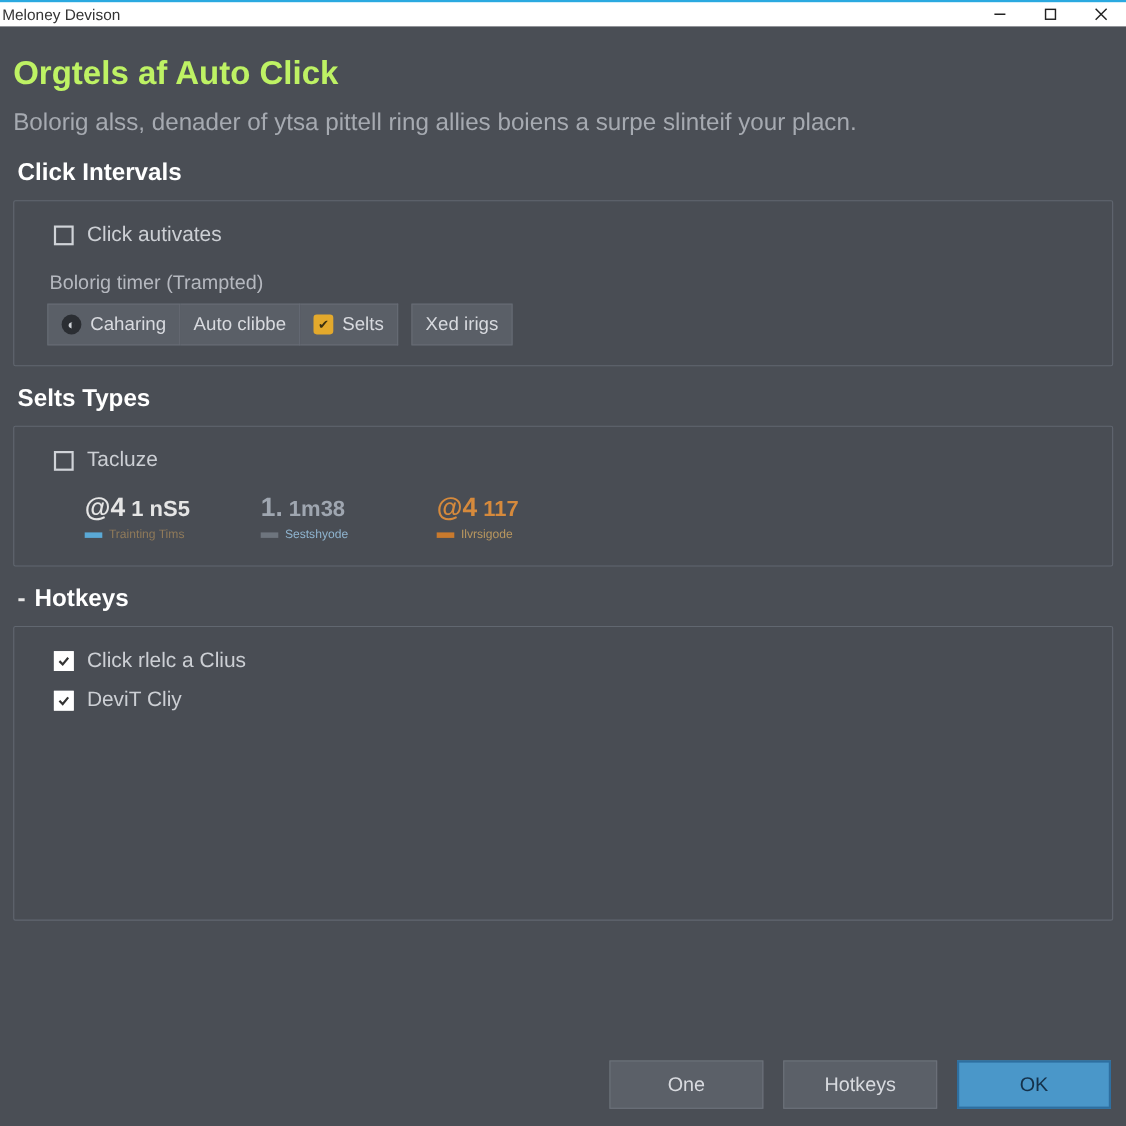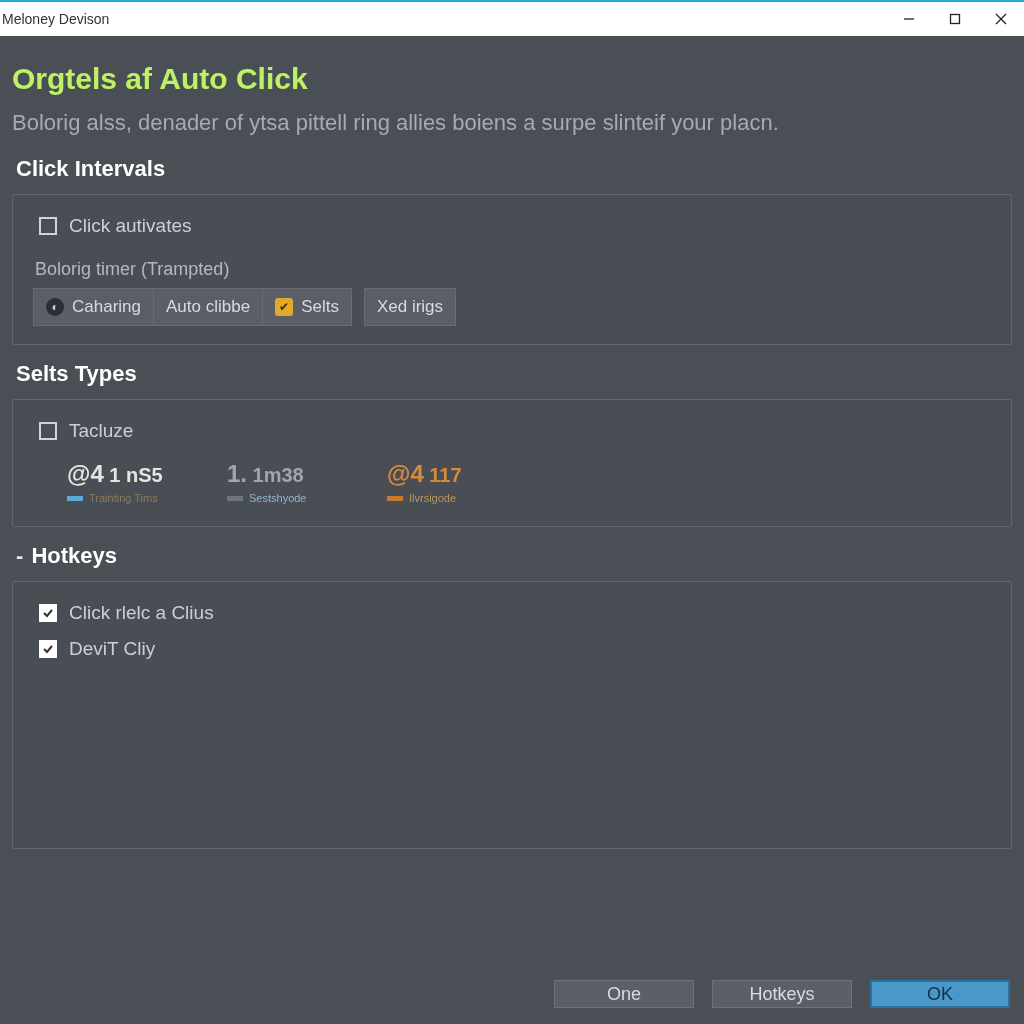--- a/index.html
+++ b/index.html
@@ -1,21 +1,21 @@
 <!DOCTYPE html>
 <html><head>
   <meta charset="utf-8">
   <style>
     * { box-sizing: border-box; margin: 0; padding: 0; }
     html, body { width: 1024px; height: 1024px; overflow: hidden; font-family: "Segoe UI", Arial, sans-serif; }
     body { background: #4a4e55; color: #c9ccd1; }
 
     
     .titlebar {
-      height: 36px;
+      height: 24px;
       background: #ffffff;
       border-top: 2px solid #2aa9e0;
       display: flex;
       align-items: center;
       justify-content: space-between;
       padding-left: 2px;
     }
     .titlebar .title { color: #333; font-size: 14px; }
     .winbtns { display: flex; height: 100%; }
     .winbtn {
@@ -46,21 +46,21 @@
       color: #ffffff;
       font-size: 22px;
       font-weight: 700;
       margin: 6px 0 12px 4px;
     }
     .collapse-mark { color: #e6e6e6; margin-right: 2px; }
 
     .panel {
       border: 1px solid #616770;
       border-radius: 2px;
-      padding: 14px 14px 18px 20px;
+      padding: 14px 14px 18px 30px;
       margin-bottom: 16px;
       background: #494d54;
     }
     .panel.tall { min-height: 268px; }
 
     .chk-row {
       display: flex;
       align-items: center;
       gap: 12px;
       margin: 6px 0 22px 6px;
@@ -121,21 +121,21 @@
 
     
     .footer {
       position: absolute;
       bottom: 16px; right: 14px;
       display: flex;
       gap: 18px;
     }
     .btn {
       min-width: 140px;
-      height: 28px;
+      height: 44px;
       border: 1px solid #6d727b;
       background: #5b6068;
       color: #d8dadf;
       font-size: 18px;
       display: flex; align-items: center; justify-content: center;
     }
     .btn.primary {
       background: #4a97c9;
       border: 2px solid #2e6fa0;
       color: #14314a;

